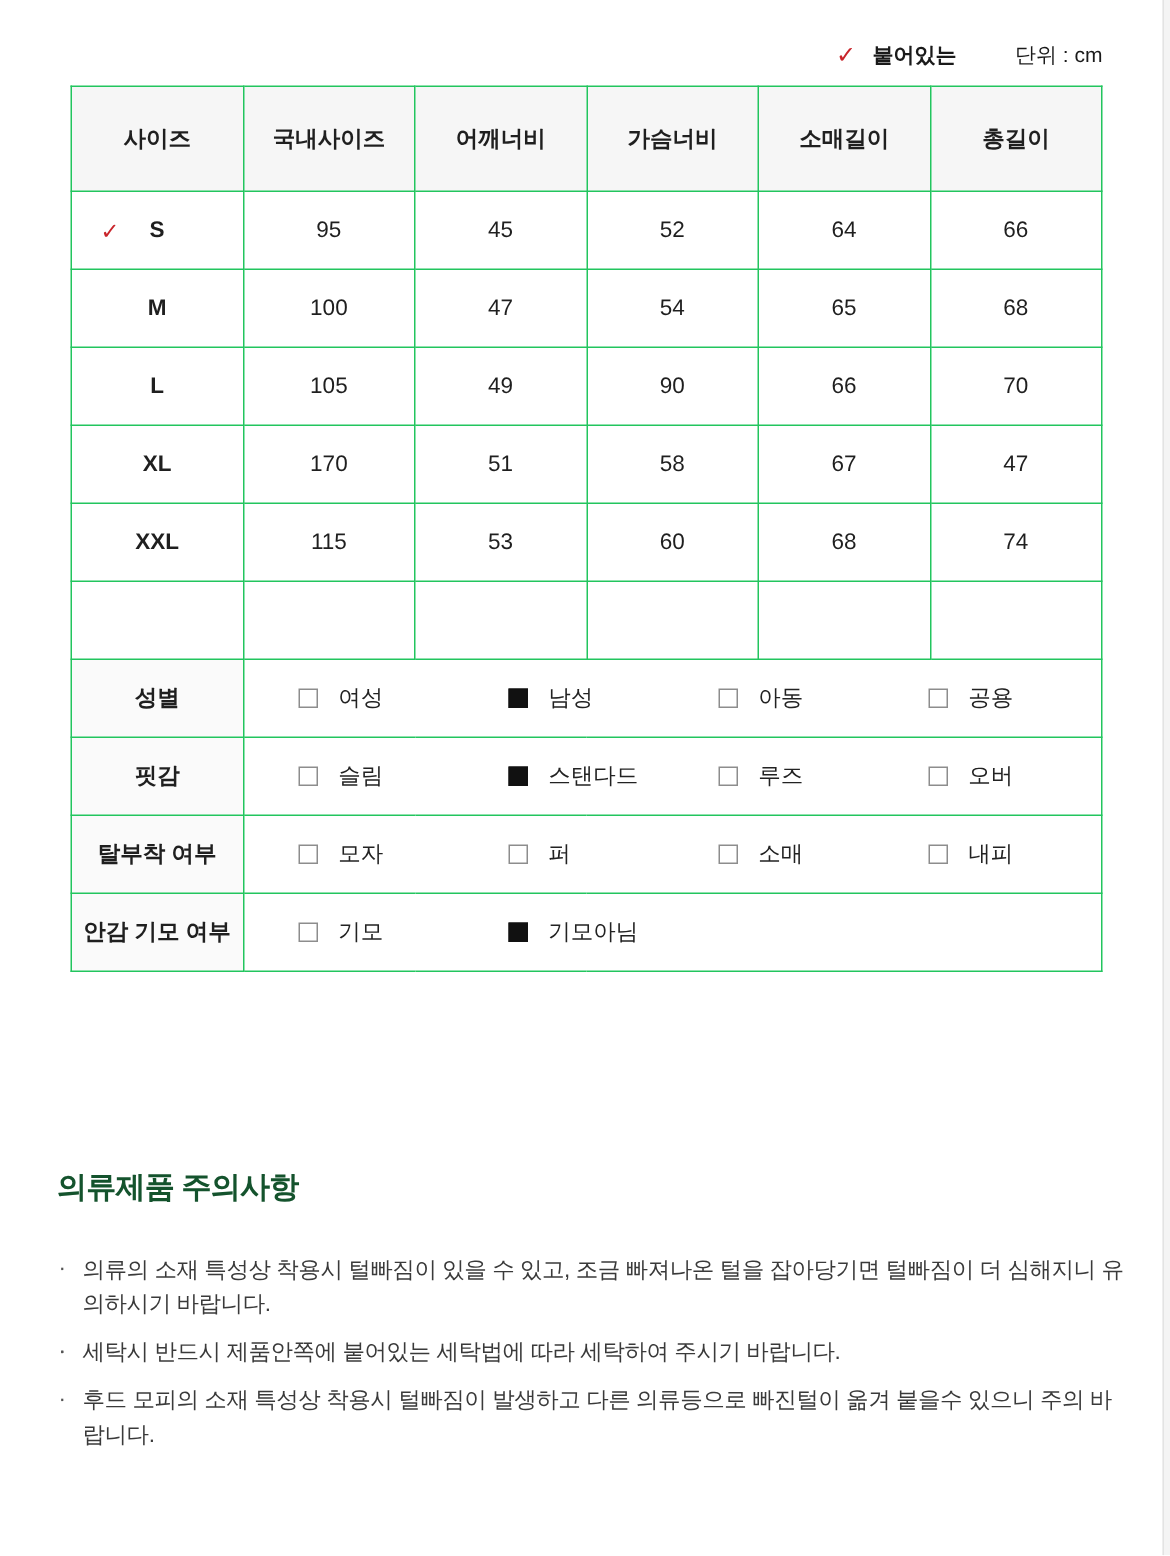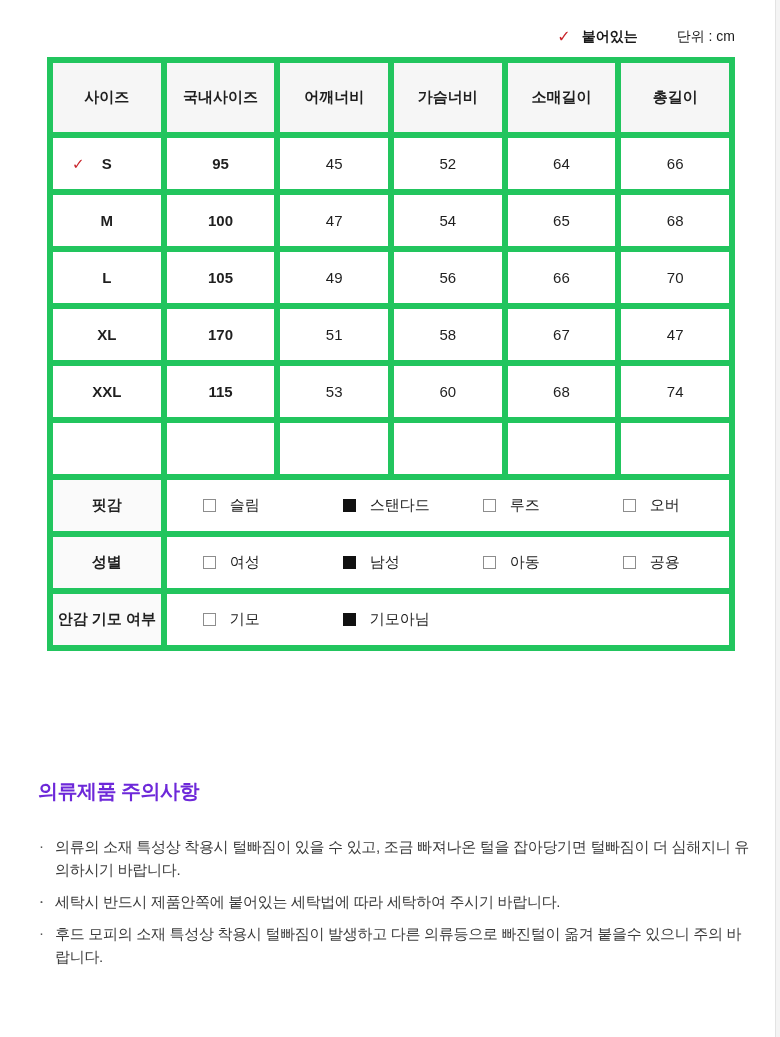--- a/index.html
+++ b/index.html
@@ -8,38 +8,38 @@
   .edge-strip { position:absolute; right:0; top:0; width:4px; height:100%; background:#f4f4f4; border-left:1px solid #e3e3e3; }
 
   
   .legend { position:absolute; top:27px; right:45px; display:flex; align-items:center; font-size:14px; white-space:nowrap; }
   .legend .check { color:#c9252b; font-weight:bold; font-size:16px; margin-right:11px; }
   .legend .label { font-weight:bold; color:#1a1a1a; }
   .legend .unit { margin-left:39px; color:#1a1a1a; font-weight:normal; }
 
   
   table.size-table { position:absolute; top:57px; left:47px; width:688px; border-collapse:collapse; table-layout:fixed; background:#fff; border:1px solid #8f8f8f; font-size:15px; }
-  .size-table th, .size-table td { border:6px solid #22c55e; text-align:center; vertical-align:middle; padding:0; color:#1f1f1f; }
+  .size-table th, .size-table td { border:1px solid #22c55e; text-align:center; vertical-align:middle; padding:0; color:#1f1f1f; }
   .size-table thead th { height:69px; background:#f6f6f6; font-weight:bold; font-size:15px; }
   .row-size td { height:51px; }
   td.size-cell { position:relative; font-weight:bold; }
   .check-icon { position:absolute; left:19px; top:50%; transform:translateY(-50%); color:#c9252b; font-weight:bold; font-size:15px; }
-  td.num-primary { font-weight:bold; }
+  td.num-primary { font-weight:normal; }
   tr.empty-row td { height:51px; }
   td.spec-label { background:#fafafa; font-weight:bold; height:51px; }
   td.options-cell { text-align:left; }
   .options-wrap { display:flex; align-items:center; padding-left:36px; }
   .option { width:140px; display:flex; align-items:center; flex:none; }
   .cb { width:13px; height:13px; box-sizing:border-box; border:1px solid #8d8d8d; background:#fff; display:inline-block; flex:none; }
   .cb.checked { background:#111; border-color:#111; }
   .option-label { margin-left:14px; color:#222; font-size:15px; }
 
   
   .notice { position:absolute; left:38px; top:778px; width:714px; }
-  .notice-title { font-size:20px; font-weight:bold; color:#6d28d9; margin:0 0 30px 0; letter-spacing:-0.5px; }
+  .notice-title { font-size:20px; font-weight:bold; color:#14532d; margin:0 0 30px 0; letter-spacing:-0.5px; }
   .notice-list { list-style:none; margin:0; padding:0; }
   .notice-item { position:relative; padding-left:17px; font-size:15px; line-height:23px; color:#3a3a3a; margin-bottom:9px; letter-spacing:-0.3px; }
   .notice-item .dot { position:absolute; left:1px; top:-1px; color:#555; }
 </style>
 </head>
 <body>
 
 <div class="page">
   <div class="edge-strip"></div>
 
@@ -74,21 +74,21 @@
           <td class="num-primary">100</td>
           <td>47</td>
           <td>54</td>
           <td>65</td>
           <td>68</td>
         </tr>
         <tr class="row-size">
           <td class="size-cell"><span>L</span></td>
           <td class="num-primary">105</td>
           <td>49</td>
-          <td>56</td>
+          <td>90</td>
           <td>66</td>
           <td>70</td>
         </tr>
         <tr class="row-size">
           <td class="size-cell"><span>XL</span></td>
           <td class="num-primary">170</td>
           <td>51</td>
           <td>58</td>
           <td>67</td>
           <td>47</td>
@@ -103,20 +103,43 @@
         </tr>
         <tr class="empty-row">
           <td></td>
           <td></td>
           <td></td>
           <td></td>
           <td></td>
           <td></td>
         </tr>
         <tr>
+          <td class="spec-label">성별</td>
+          <td class="options-cell" colspan="5">
+            <div class="options-wrap">
+              <span class="option">
+                <span class="cb"></span>
+                <span class="option-label">여성</span>
+              </span>
+              <span class="option">
+                <span class="cb checked"></span>
+                <span class="option-label">남성</span>
+              </span>
+              <span class="option">
+                <span class="cb"></span>
+                <span class="option-label">아동</span>
+              </span>
+              <span class="option">
+                <span class="cb"></span>
+                <span class="option-label">공용</span>
+              </span>
+            </div>
+          </td>
+        </tr>
+        <tr>
           <td class="spec-label">핏감</td>
           <td class="options-cell" colspan="5">
             <div class="options-wrap">
               <span class="option">
                 <span class="cb"></span>
                 <span class="option-label">슬림</span>
               </span>
               <span class="option">
                 <span class="cb checked"></span>
                 <span class="option-label">스탠다드</span>
@@ -126,38 +149,38 @@
                 <span class="option-label">루즈</span>
               </span>
               <span class="option">
                 <span class="cb"></span>
                 <span class="option-label">오버</span>
               </span>
             </div>
           </td>
         </tr>
         <tr>
-          <td class="spec-label">성별</td>
-          <td class="options-cell" colspan="5">
-            <div class="options-wrap">
-              <span class="option">
-                <span class="cb"></span>
-                <span class="option-label">여성</span>
-              </span>
-              <span class="option">
-                <span class="cb checked"></span>
-                <span class="option-label">남성</span>
-              </span>
-              <span class="option">
-                <span class="cb"></span>
-                <span class="option-label">아동</span>
-              </span>
-              <span class="option">
-                <span class="cb"></span>
-                <span class="option-label">공용</span>
+          <td class="spec-label">탈부착 여부</td>
+          <td class="options-cell" colspan="5">
+            <div class="options-wrap">
+              <span class="option">
+                <span class="cb"></span>
+                <span class="option-label">모자</span>
+              </span>
+              <span class="option">
+                <span class="cb"></span>
+                <span class="option-label">퍼</span>
+              </span>
+              <span class="option">
+                <span class="cb"></span>
+                <span class="option-label">소매</span>
+              </span>
+              <span class="option">
+                <span class="cb"></span>
+                <span class="option-label">내피</span>
               </span>
             </div>
           </td>
         </tr>
         <tr>
           <td class="spec-label">안감 기모 여부</td>
           <td class="options-cell" colspan="5">
             <div class="options-wrap">
               <span class="option">
                 <span class="cb"></span>

